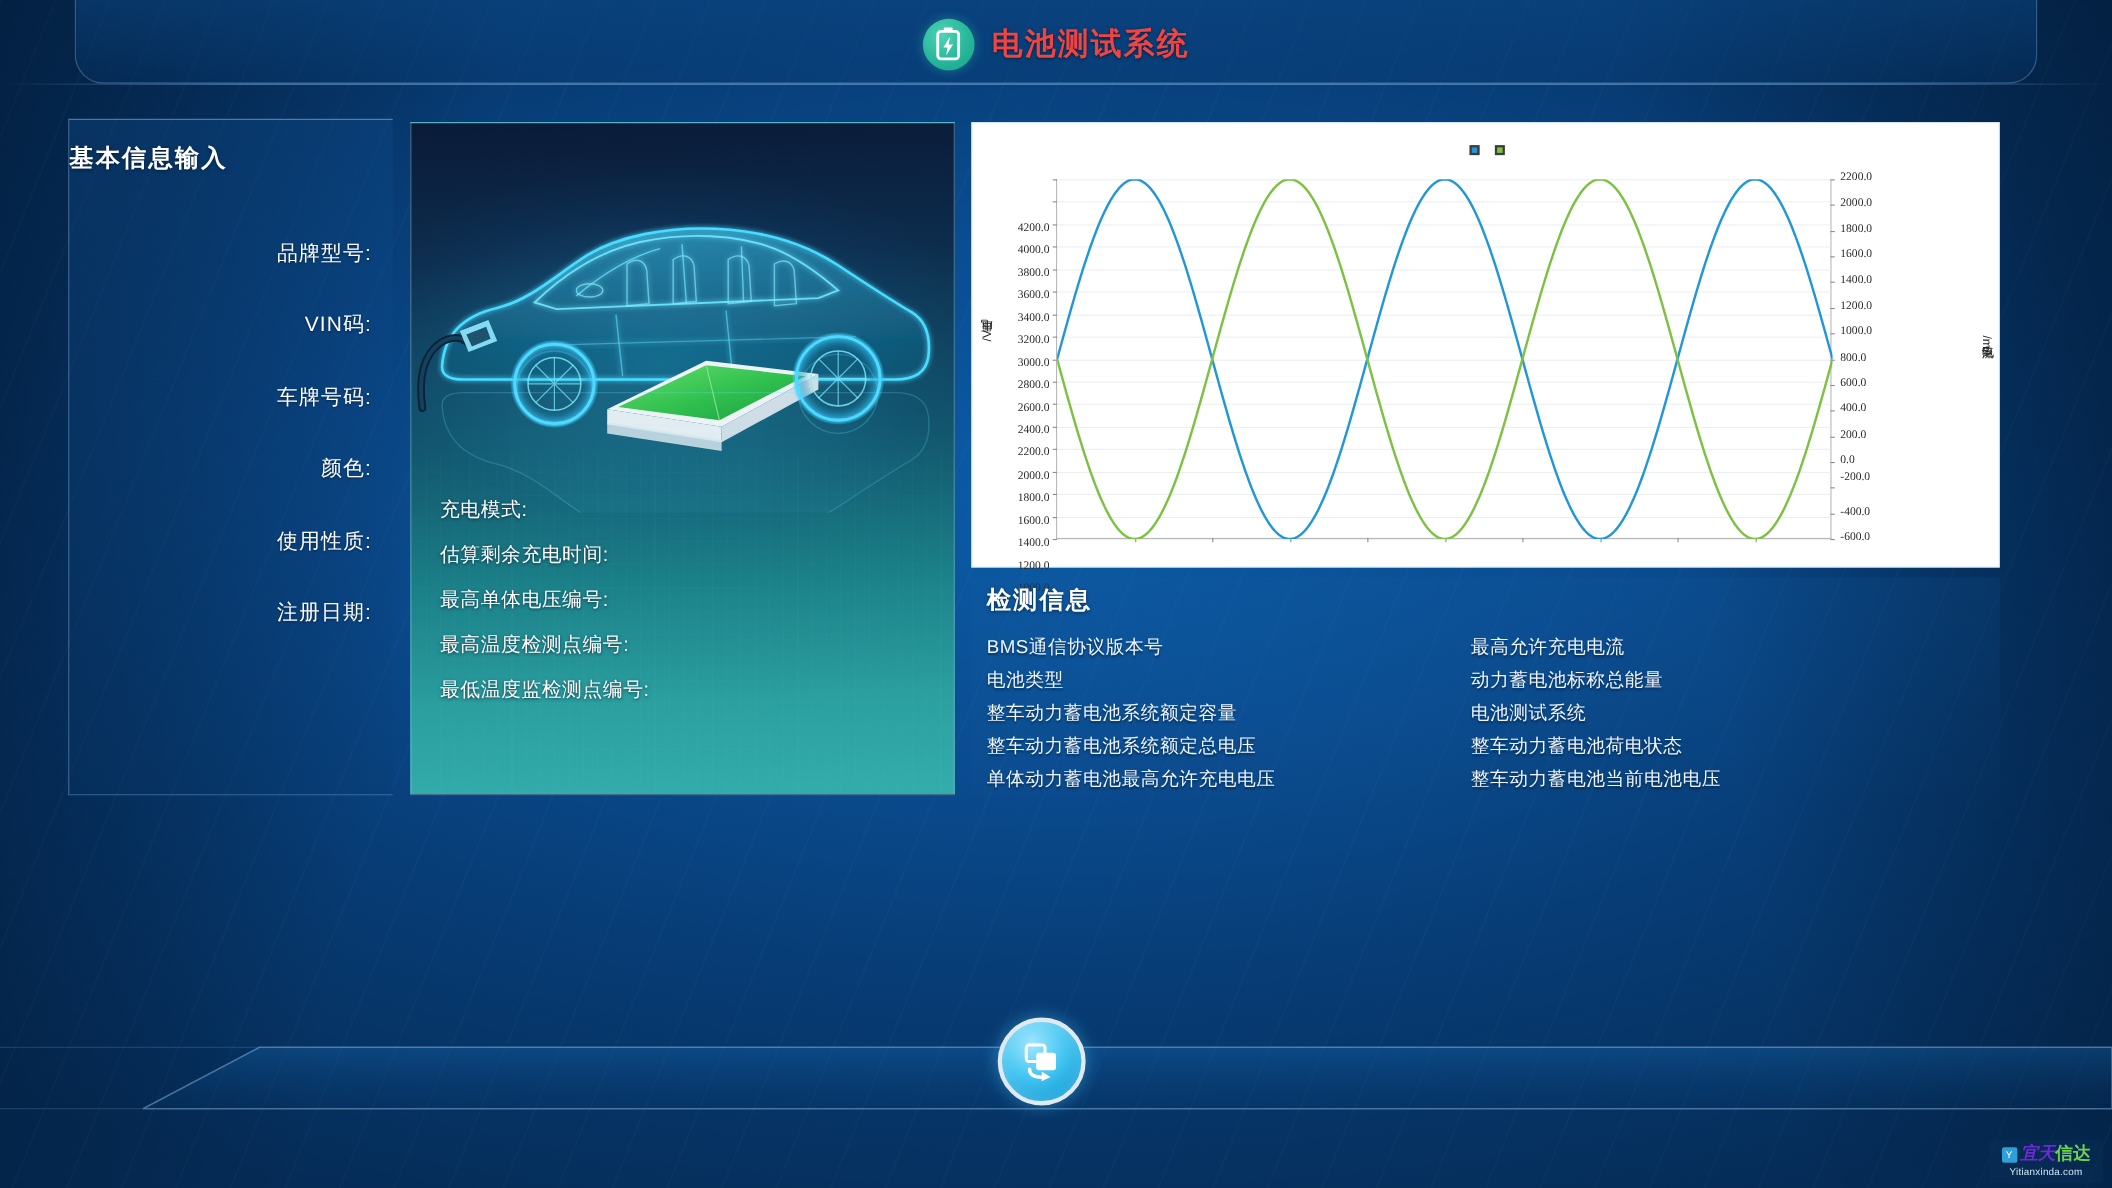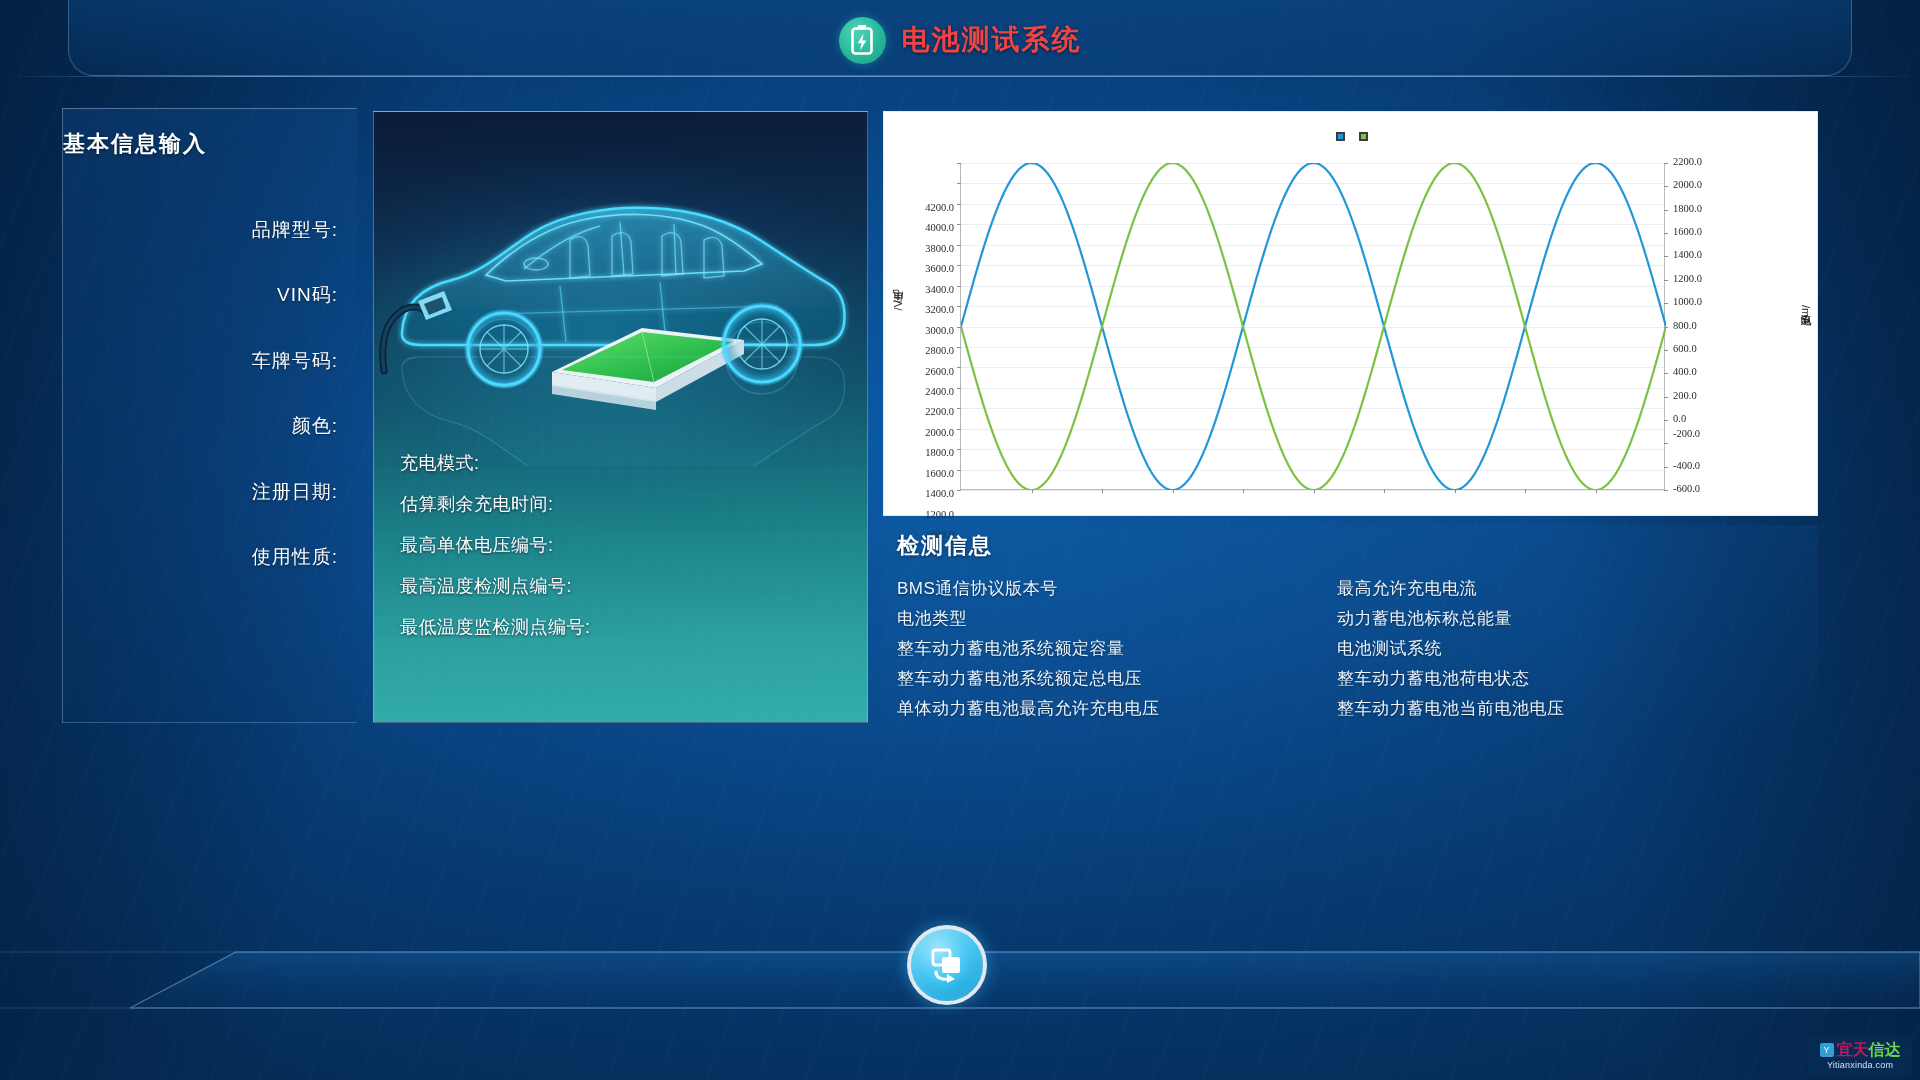--- a/index.html
+++ b/index.html
@@ -186,21 +186,21 @@
   
   .watermark {
     position: absolute; right: 8px; bottom: 4px;
     width: 104px; height: 40px;
     background: rgba(10,45,85,0.55);
     display: flex; flex-direction: column; align-items: center; justify-content: center;
     border-radius: 2px;
   }
   .wm-row { display: flex; align-items: center; gap: 3px; }
   .wm-cn { font-size: 16px; font-weight: bold; line-height: 1; letter-spacing: 0px; }
-  .wm-cn .c1 { color: #be185d; }
+  .wm-cn .c1 { color: #6d28d9; font-style: italic; }
   .wm-cn .c2 { color: #6dd44a; }
   .wm-en { font-size: 9px; color: #cfe6f5; letter-spacing: 0.2px; margin-top: 2px; }
   .wm-mark {
     width: 14px; height: 14px; background: #2f9fd6; border-radius: 2px;
     color: #fff; font-size: 9px; display:flex; align-items:center; justify-content:center;
   }
 </style>
 </head>
 <body>
 
@@ -229,24 +229,24 @@
     <div class="form-row">
       <span class="form-label">VIN码:</span>
     </div>
     <div class="form-row">
       <span class="form-label">车牌号码:</span>
     </div>
     <div class="form-row">
       <span class="form-label">颜色:</span>
     </div>
     <div class="form-row">
+      <span class="form-label">使用性质:</span>
+    </div>
+    <div class="form-row">
       <span class="form-label">注册日期:</span>
-    </div>
-    <div class="form-row">
-      <span class="form-label">使用性质:</span>
     </div>
   </div>
 </div>
 
 <div class="center-panel">
   <div class="cp-glow"></div>
   <div class="cp-circuit"></div>
 
   <svg class="car-art" viewBox="0 0 495 330">
     <defs>

